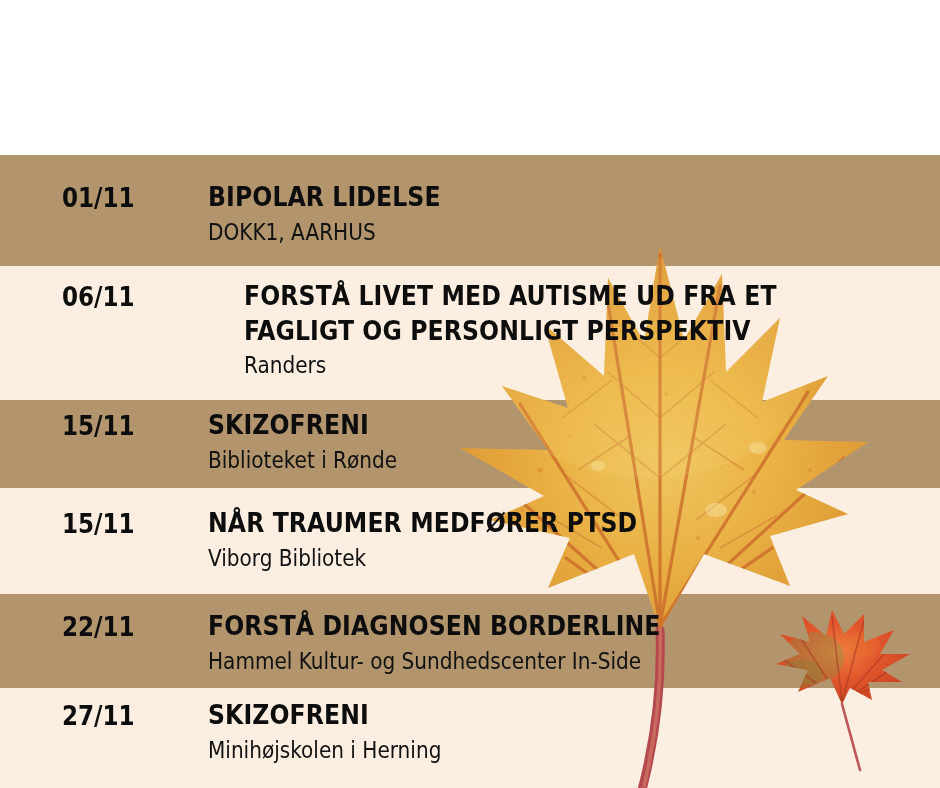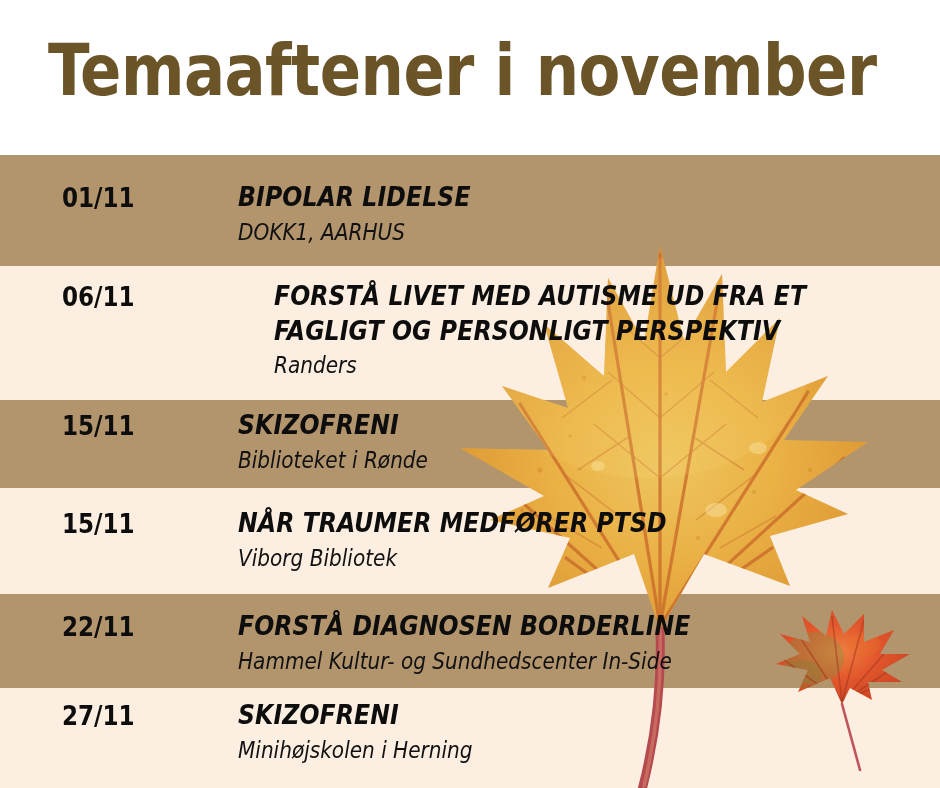--- a/index.html
+++ b/index.html
@@ -100,23 +100,22 @@
     font-size: 27px;
     font-weight: 700;
     color: #0d0d0d;
     white-space: nowrap;
     letter-spacing: 0px;
     transform: scaleX(0.95);
     transform-origin: left top;
   }
   .row-body {
     position: absolute;
-    left: 238px;
+    left: 208px;
     width: 700px;
-    font-style: italic;
   }
   .row-title {
     font-family: "Liberation Sans Narrow", "DejaVu Sans Condensed", "Liberation Sans", sans-serif;
     font-size: 27px;
     font-weight: 700;
     color: #0d0d0d;
     letter-spacing: 0.1px;
     line-height: 1.28;
     white-space: nowrap;
     transform: scaleX(0.97);
@@ -276,23 +275,20 @@
             <path d="M74 94 L130 30"></path>
             <path d="M74 94 L128 58"></path>
           <path d="M74 94 L40 78"></path>
             <path d="M74 94 L104 80"></path>
         </g>
       </g>
     </svg>
 
   </div>
 
-  <div class="header">
-    <div class="poster-title">Temaaftener i november</div>
-  </div>
 
   <div class="rows">
       <div class="row">
         <div class="row-date" style="top: 182px;">01/11</div>
         <div class="row-body" style="top: 180px;">
           <div class="row-title">BIPOLAR LIDELSE</div>
           <div class="row-venue">DOKK1, AARHUS</div>
         </div>
       </div>
       <div class="row">

